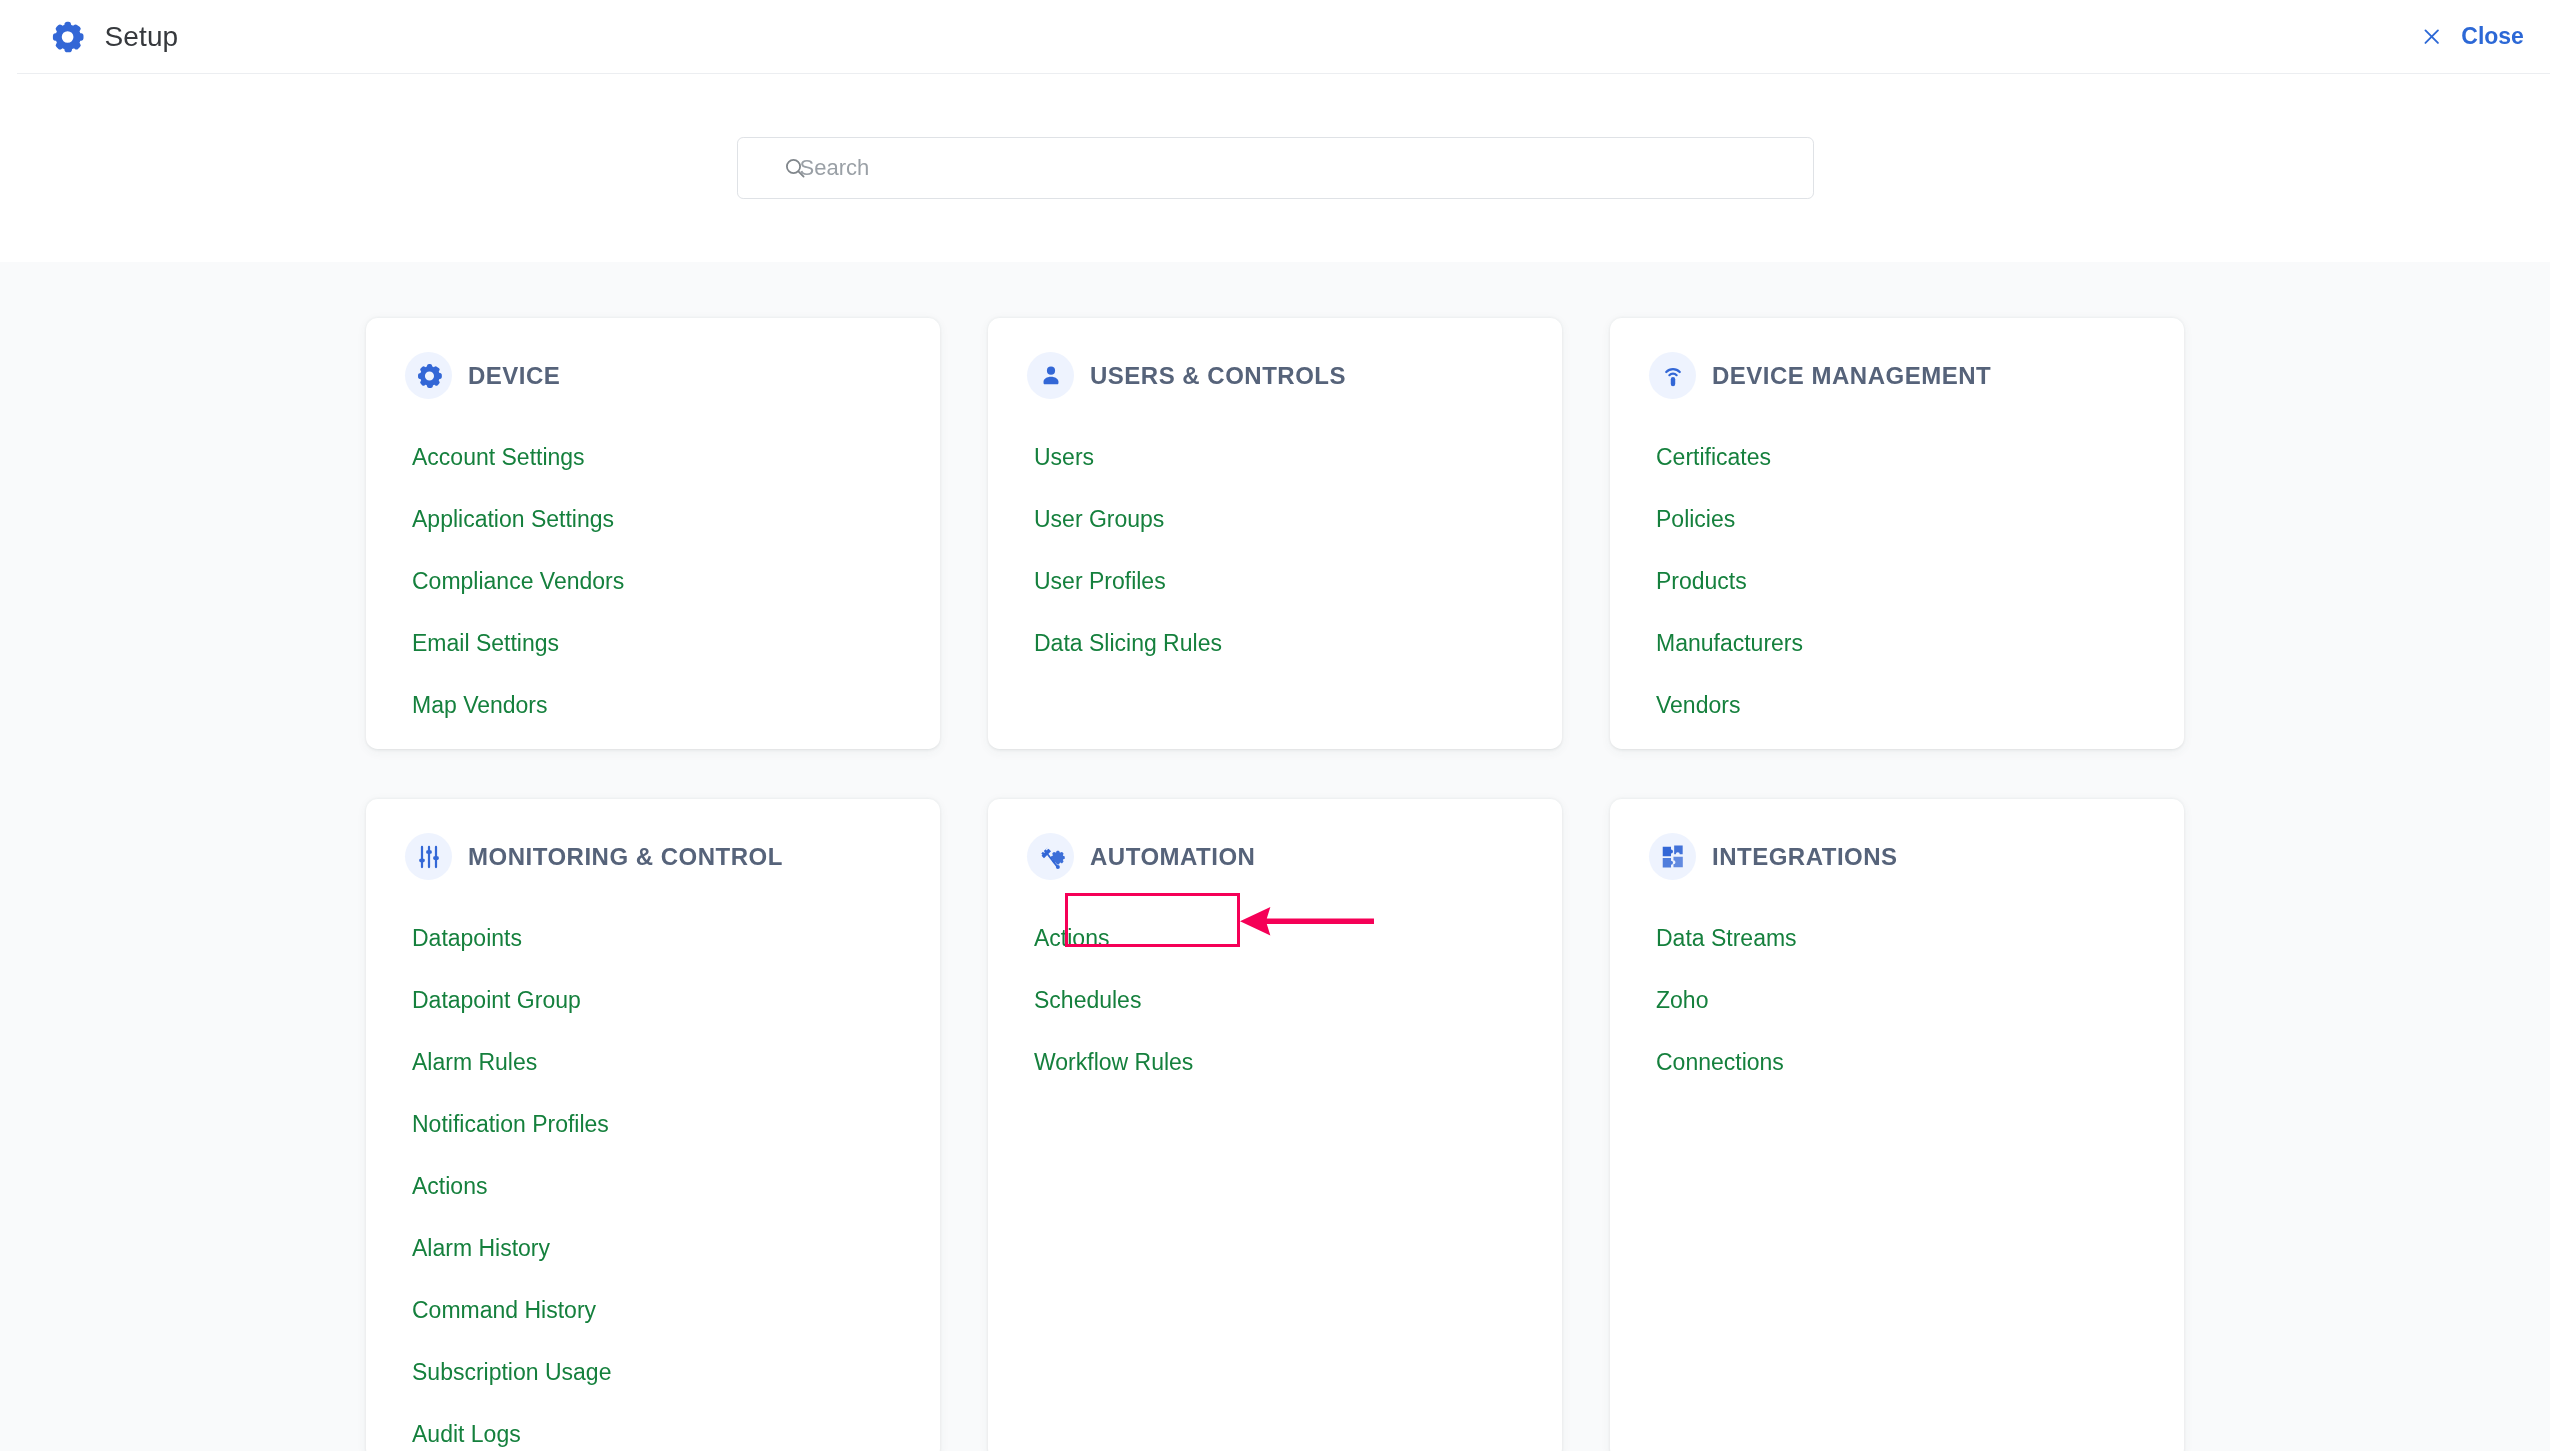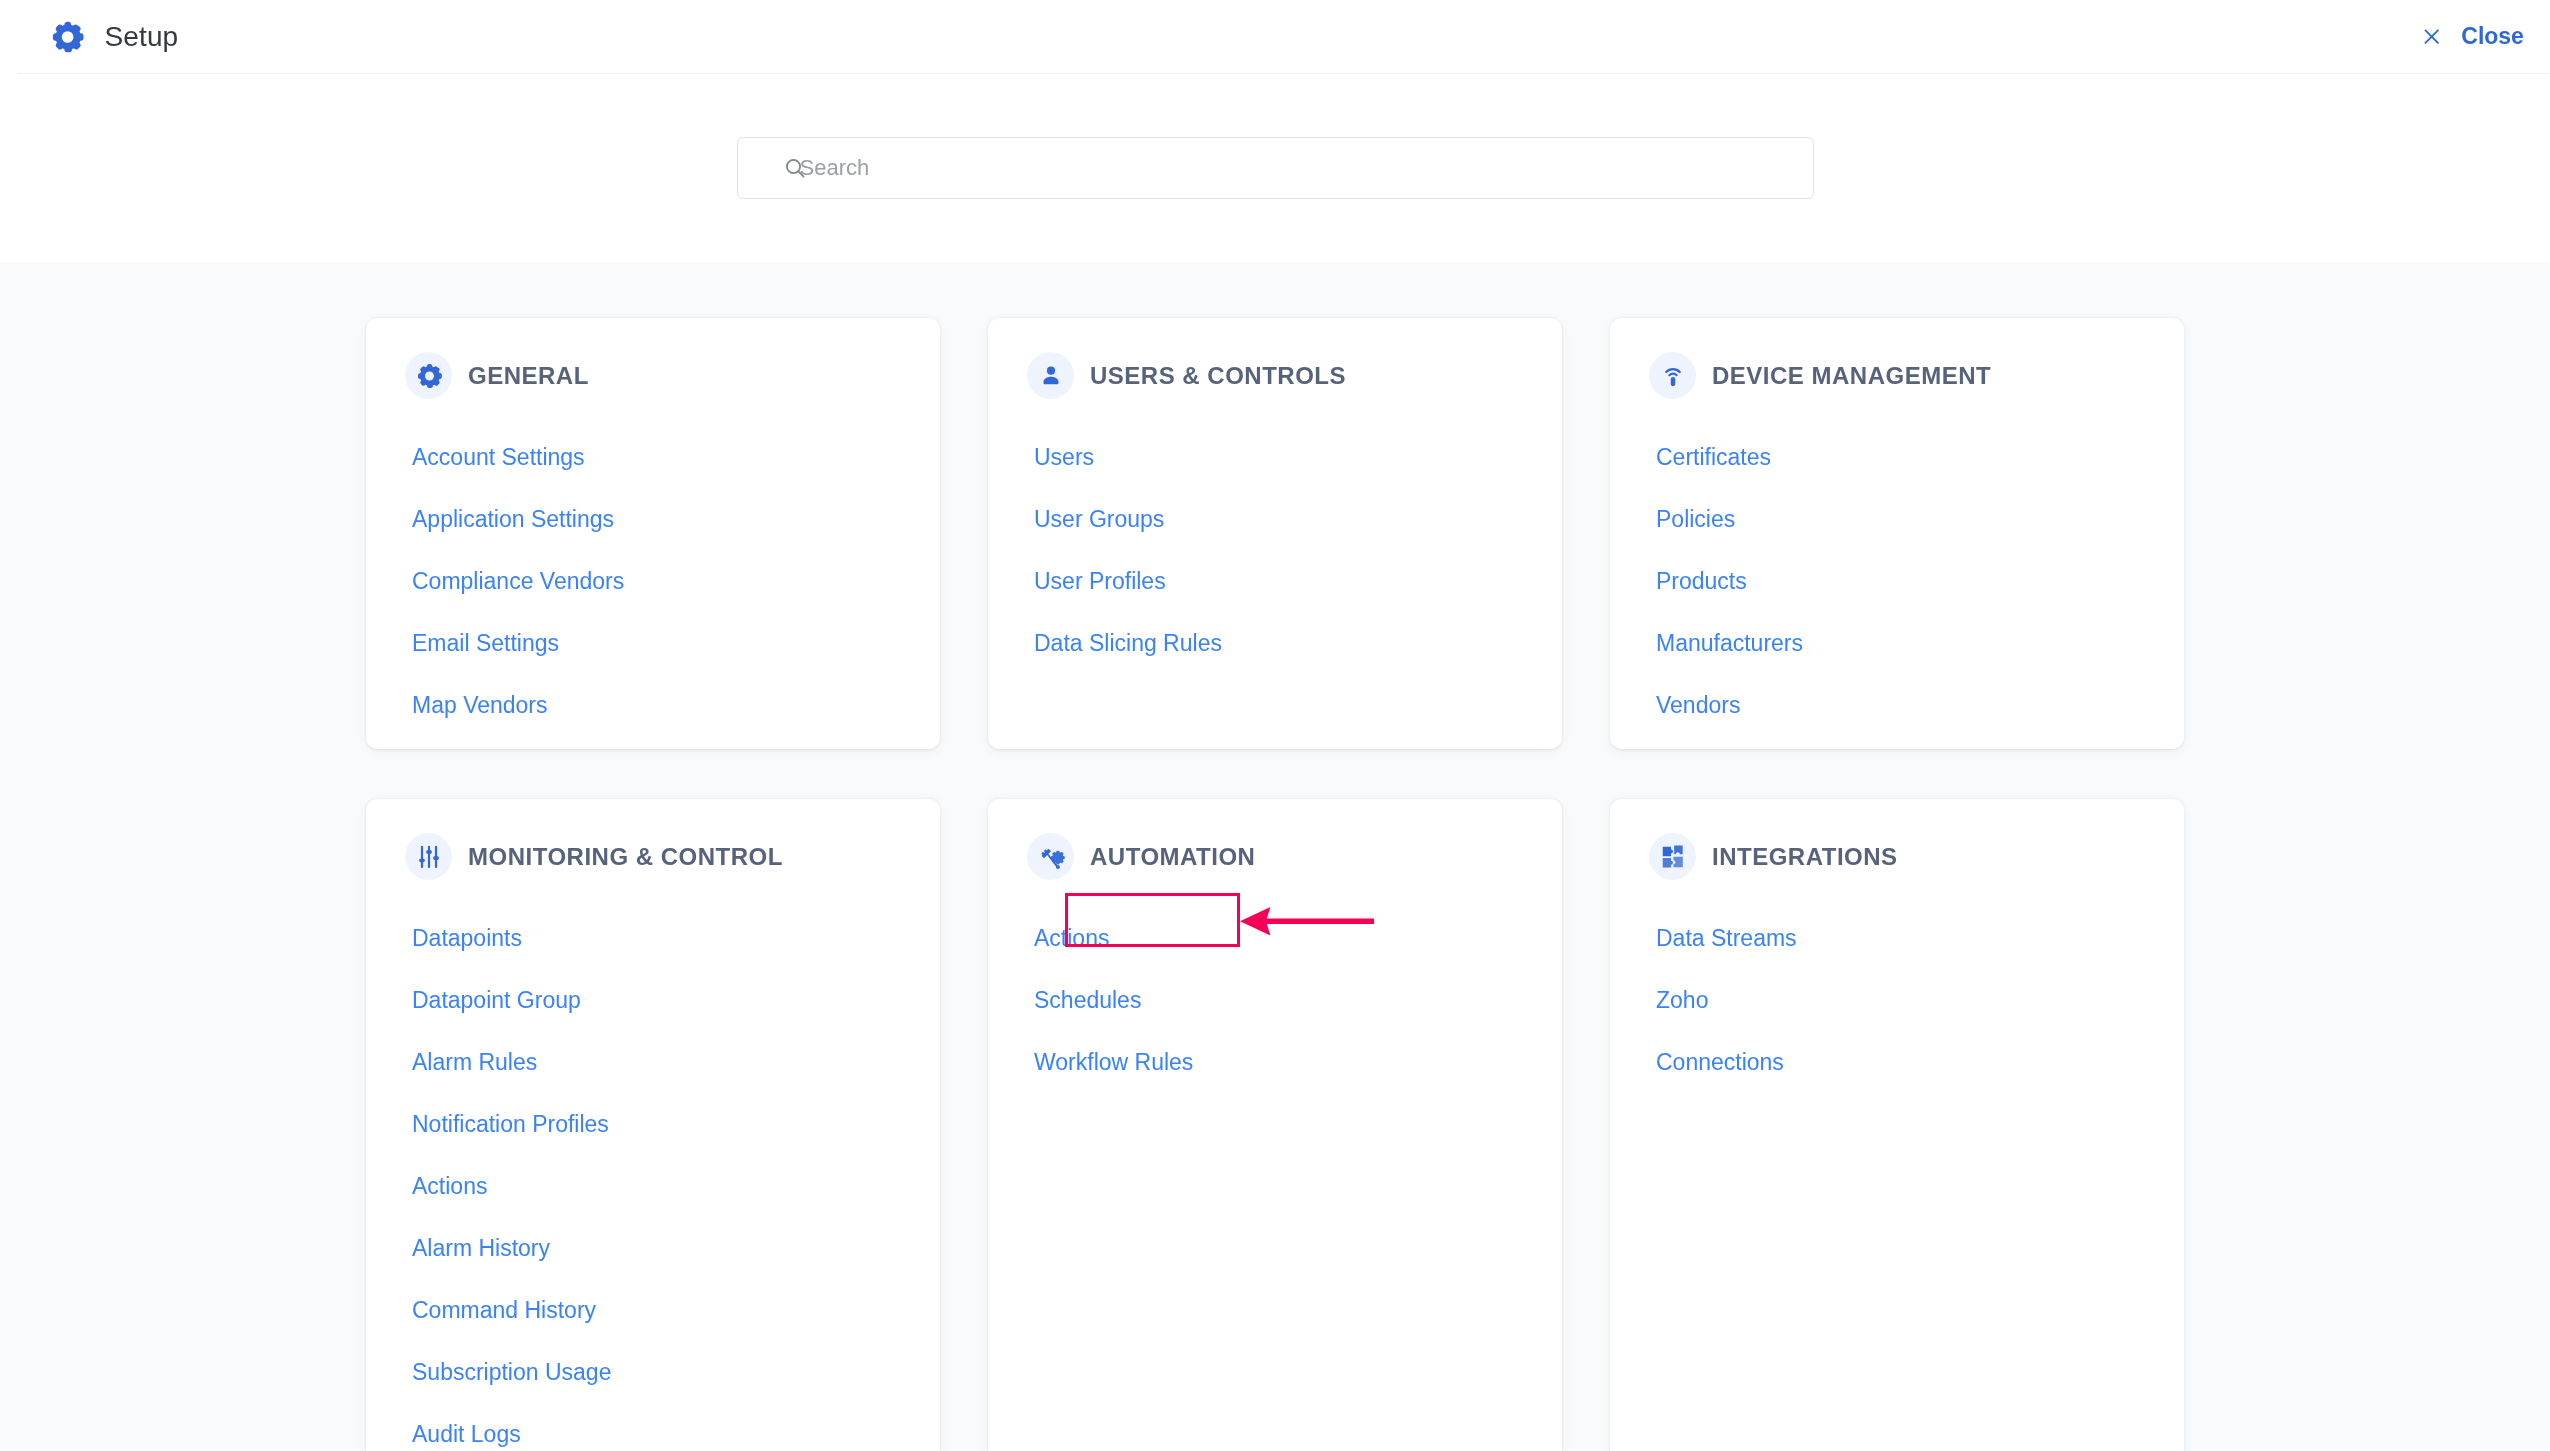--- a/index.html
+++ b/index.html
@@ -158,21 +158,21 @@
     font-size: 24px;
     font-weight: 700;
     color: #56637a;
     letter-spacing: 0.5px;
   }
 
   .card-links { display: flex; flex-direction: column; }
 
   .card-link {
     font-size: 23px;
-    color: #3b82f6;
+    color: #15803d;
     line-height: 1;
     padding: 0 39px 0 46px;
     height: 62px;
     display: flex;
     align-items: center;
     cursor: pointer;
     text-decoration: none;
   }
 
   
@@ -235,21 +235,21 @@
 <div class="content">
   <div class="grid">
 
     <div class="card row1">
       <div class="card-head">
         <span class="card-badge">
           <svg viewBox="0 0 24 24" aria-hidden="true">
             <path fill="#3367d6" d="M12 1.8c-.85 0-1.55.63-1.67 1.45l-.1.69a7.7 7.7 0 0 0-1.3.54l-.55-.43a1.69 1.69 0 0 0-2.26.13L4.97 5.33a1.69 1.69 0 0 0-.13 2.26l.43.55c-.22.41-.4.85-.54 1.3l-.69.1A1.69 1.69 0 0 0 2.6 11.2v1.6c0 .85.63 1.55 1.44 1.67l.69.1c.14.45.32.89.54 1.3l-.43.55a1.69 1.69 0 0 0 .13 2.26l1.15 1.15a1.69 1.69 0 0 0 2.26.13l.55-.43c.41.22.85.4 1.3.54l.1.69c.12.81.82 1.44 1.67 1.44h1.6c.85 0 1.55-.63 1.67-1.44l.1-.69c.45-.14.89-.32 1.3-.54l.55.43a1.69 1.69 0 0 0 2.26-.13l1.15-1.15a1.69 1.69 0 0 0 .13-2.26l-.43-.55c.22-.41.4-.85.54-1.3l.69-.1a1.69 1.69 0 0 0 1.44-1.67v-1.6c0-.85-.63-1.55-1.44-1.67l-.69-.1a7.7 7.7 0 0 0-.54-1.3l.43-.55a1.69 1.69 0 0 0-.13-2.26L18.9 4.18a1.69 1.69 0 0 0-2.26-.13l-.55.43a7.7 7.7 0 0 0-1.3-.54l-.1-.69A1.69 1.69 0 0 0 13.02 1.8H12zm.4 6.3a3.9 3.9 0 1 1 0 7.8 3.9 3.9 0 0 1 0-7.8z"></path>
           </svg>
         </span>
-        <span class="card-title">GENERAL</span>
+        <span class="card-title">DEVICE</span>
       </div>
       <div class="card-links">
         <a class="card-link">Account Settings</a>
         <a class="card-link">Application Settings</a>
         <a class="card-link">Compliance Vendors</a>
         <a class="card-link">Email Settings</a>
         <a class="card-link">Map Vendors</a>
       </div>
     </div>
 

